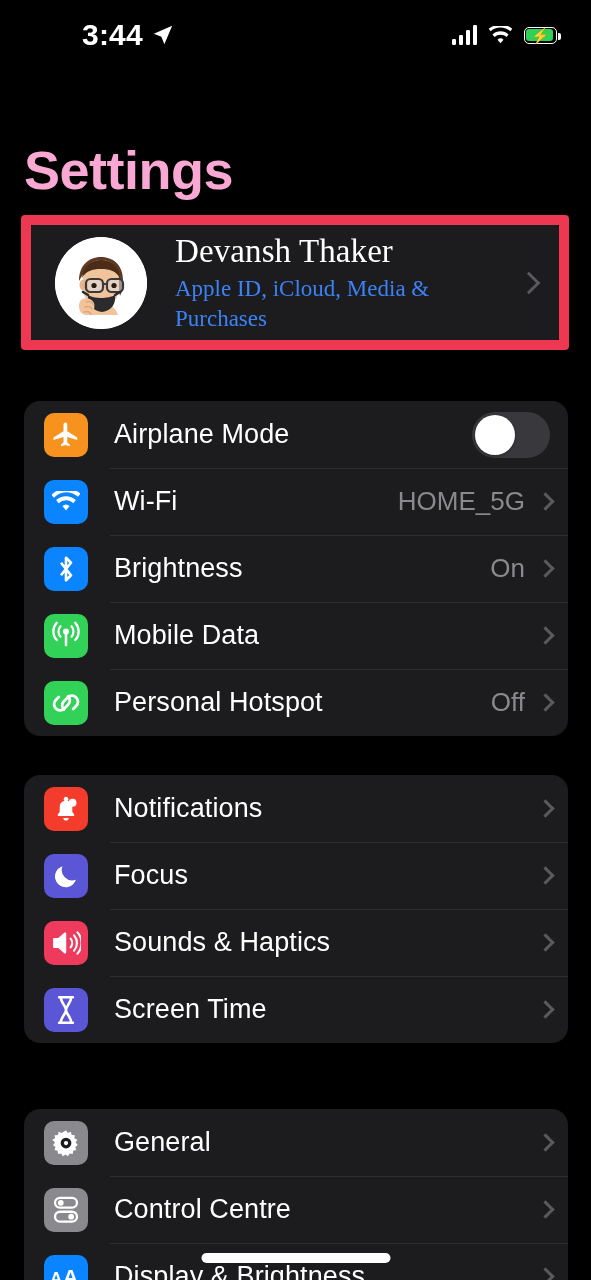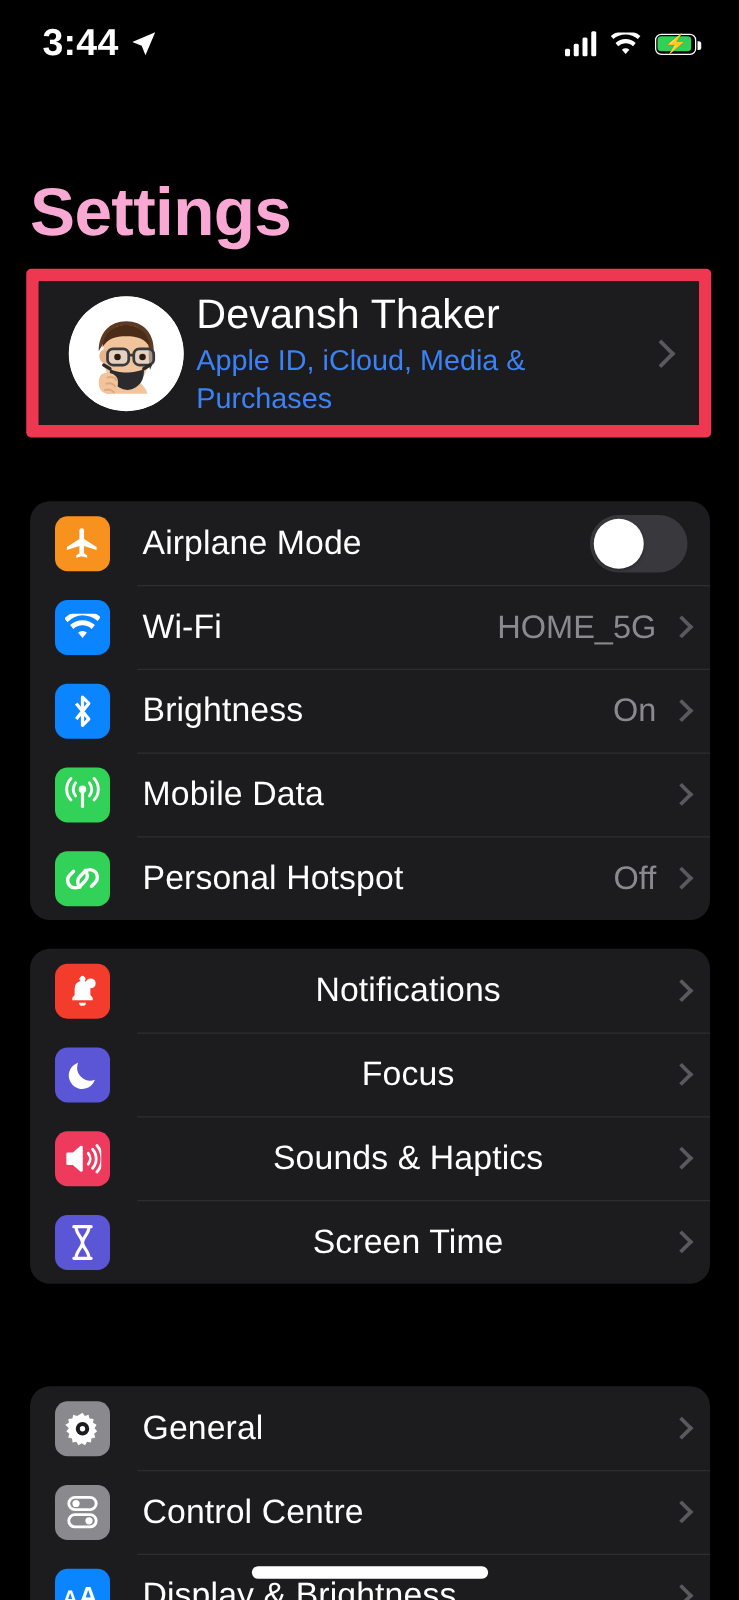--- a/index.html
+++ b/index.html
@@ -11,21 +11,21 @@
   }
   .phone { position:relative; width:591px; height:1280px; background:#000; }
 
   
   .statusbar {
     position:absolute; top:0; left:0; width:591px; height:70px;
     display:flex; align-items:center; justify-content:space-between;
     padding:0 34px 0 34px;
   }
   .sb-left { display:flex; align-items:center; gap:9px; }
-  .sb-time { color:#fff; font-size:30px; font-weight:600; letter-spacing:.2px; }
+  .sb-time { color:#fff; font-size:30px; font-weight:600; letter-spacing:.2px;margin-left:48px; }
   .sb-right { display:flex; align-items:center; gap:11px; }
 
   
   .signal { display:flex; align-items:flex-end; gap:2.5px; height:20px; }
   .signal i { display:block; width:4.5px; background:#fff; border-radius:1.2px; }
   .signal i:nth-child(1){ height:6px; }
   .signal i:nth-child(2){ height:10px; }
   .signal i:nth-child(3){ height:15px; }
   .signal i:nth-child(4){ height:20px; }
 
@@ -52,32 +52,32 @@
   }
   .appleid-row {
     position:absolute; inset:0;
     background:#1C1C1E; border-radius:2px;
     display:flex; align-items:center; padding:0 16px 0 24px;
   }
   .avatar {
     width:92px; height:92px; border-radius:50%; background:#fff;
     flex:0 0 92px; position:relative; overflow:hidden;
   }
-  .appleid-text { flex:1; margin-left:10px; min-width:0; }
+  .appleid-text { flex:1; margin-left:28px; min-width:0;font-family:Liberation Serif, serif; }
   .appleid-name { color:#fff; font-size:33px; font-weight:400; line-height:1.22; letter-spacing:.1px; }
   .appleid-sub { color:#3b82f6; font-size:23px; font-weight:400; line-height:1.3; margin-top:3px; }
   .appleid-chev { color:#6E6E73; font-size:0; flex:0 0 auto; margin-right:6px; }
 
   
   .group {
     position:absolute; left:24px; width:544px;
     background:#1C1C1E; border-radius:16px; overflow:hidden;
   }
   .g1 { top:401px; }
-  .g2 { top:759px;text-align:center; }
+  .g2 { top:775px; }
   .g3 { top:1109px; }
 
   .row { position:relative; display:flex; align-items:center; height:67px; padding-left:20px; }
   .row + .row::before {
     content:""; position:absolute; top:0; left:86px; right:0; height:1px; background:#2E2E30;
   }
   .row-icon {
     width:44px; height:44px; border-radius:10px; flex:0 0 44px;
     display:flex; align-items:center; justify-content:center;
   }

